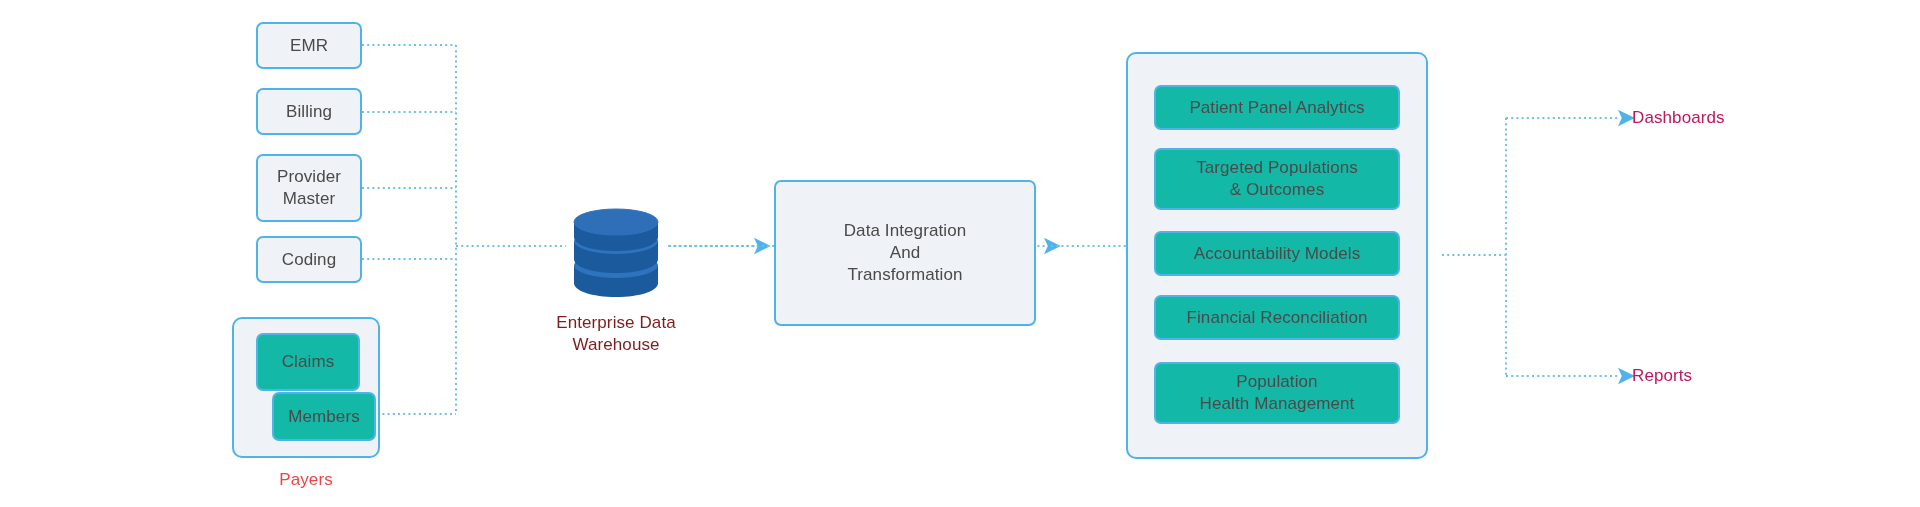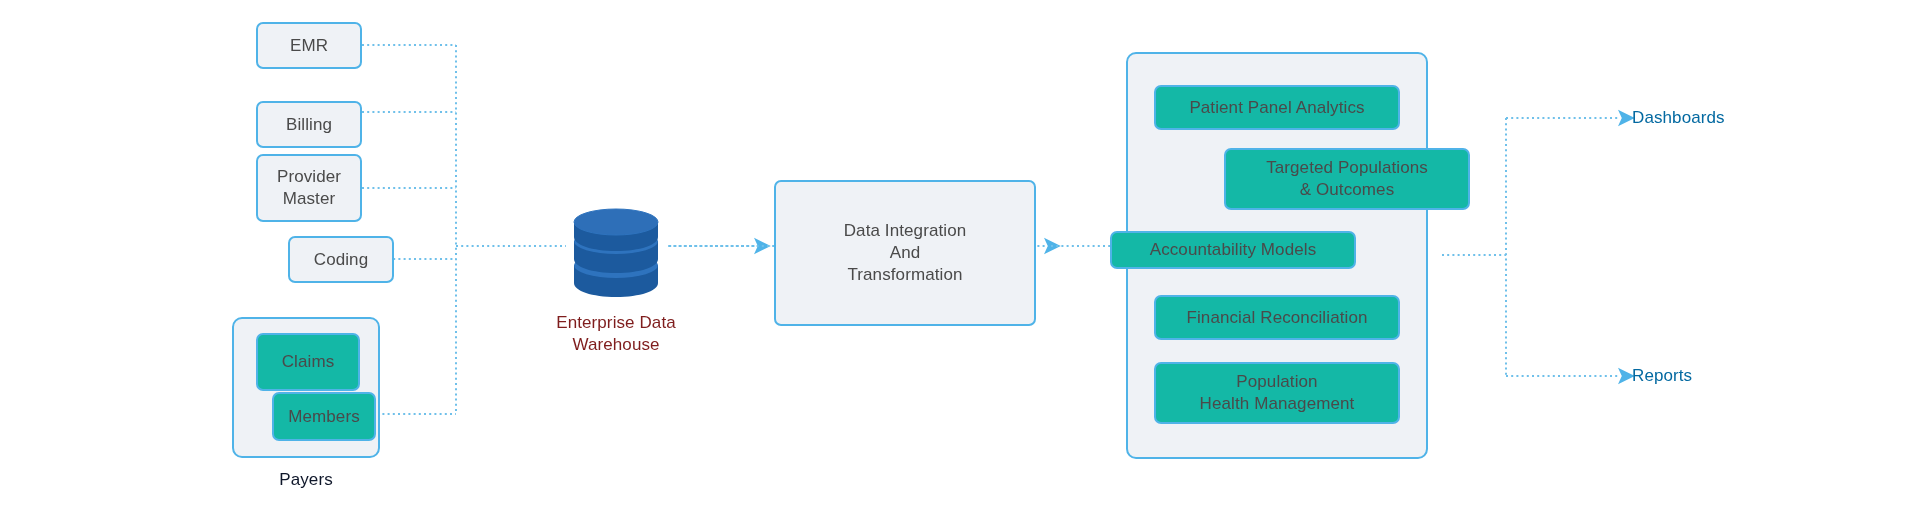--- a/index.html
+++ b/index.html
@@ -49,27 +49,27 @@
   .group-box {
     position: absolute;
     box-sizing: border-box;
     border-radius: 10px;
     border: 2px solid #4FB3E8;
     background: #EFF2F6;
   }
   .group-caption {
     position: absolute;
     text-align: center;
-    color: #0f172a;
+    color: #ef4444;
     font-size: 17px;
     letter-spacing: 0.1px;
   }
   .plain-label {
     position: absolute;
-    color: #0369a1;
+    color: #be185d;
     font-size: 17px;
     letter-spacing: 0.1px;
     white-space: pre-line;
     line-height: 1.3;
   }
   .caption-below {
     position: absolute;
     text-align: center;
     color: #7f1d1d;
     font-size: 17px;
@@ -114,26 +114,26 @@
       <line x1="1051" y1="246" x2="1152" y2="246"></line>
       <line x1="1506" y1="118" x2="1620" y2="118"></line>
       <line x1="1506" y1="376" x2="1620" y2="376"></line>
     </g>
   </svg>
 
   <div style="position:absolute;left:566px;top:215px;width:100px;height:62px;background:#ffffff;"></div>
 
   <div class="node" style="left:256px;top:22px;width:106px;height:47px;">EMR</div>
 
-  <div class="node" style="left:256px;top:88px;width:106px;height:47px;margin-top:13px;">Billing</div>
+  <div class="node" style="left:256px;top:88px;width:106px;height:47px;">Billing</div>
 
   <div class="node" style="left:256px;top:154px;width:106px;height:68px;">Provider
 Master</div>
 
-  <div class="node" style="left:256px;top:236px;width:106px;height:47px;margin-left:32px;">Coding</div>
+  <div class="node" style="left:256px;top:236px;width:106px;height:47px;">Coding</div>
 
   <div class="group-box" style="left:232px;top:317px;width:148px;height:141px;"></div>
 
   <div class="node white-fill" style="left:256px;top:333px;width:104px;height:58px;">Claims</div>
 
   <div class="node white-fill" style="left:272px;top:392px;width:104px;height:49px;">Members</div>
 
   <div class="group-caption" style="left:232px;top:470px;width:148px;">Payers</div>
 
   <div class="db-icon" style="left:568px;top:207px;width:96px;height:92px;">
@@ -155,24 +155,24 @@
 Warehouse</div>
 
   <div class="node" style="left:774px;top:180px;width:262px;height:146px;">Data Integration
 And
 Transformation</div>
 
   <div class="group-box" style="left:1126px;top:52px;width:302px;height:407px;"></div>
 
   <div class="node white-fill" style="left:1154px;top:85px;width:246px;height:45px;">Patient Panel Analytics</div>
 
-  <div class="node white-fill" style="left:1224px;top:148px;width:246px;height:62px;">Targeted Populations
+  <div class="node white-fill" style="left:1154px;top:148px;width:246px;height:62px;">Targeted Populations
 &amp; Outcomes</div>
 
-  <div class="node white-fill" style="left:1110px;top:231px;width:246px;height:38px;">Accountability Models</div>
+  <div class="node white-fill" style="left:1154px;top:231px;width:246px;height:45px;">Accountability Models</div>
 
   <div class="node white-fill" style="left:1154px;top:295px;width:246px;height:45px;">Financial Reconciliation</div>
 
   <div class="node white-fill" style="left:1154px;top:344px;width:246px;height:62px;margin-top:18px;">Population
 Health Management</div>
 
   <div class="plain-label" style="left:1632px;top:107px;">Dashboards</div>
 
   <div class="plain-label" style="left:1632px;top:365px;text-align:center;">Reports</div>
 

